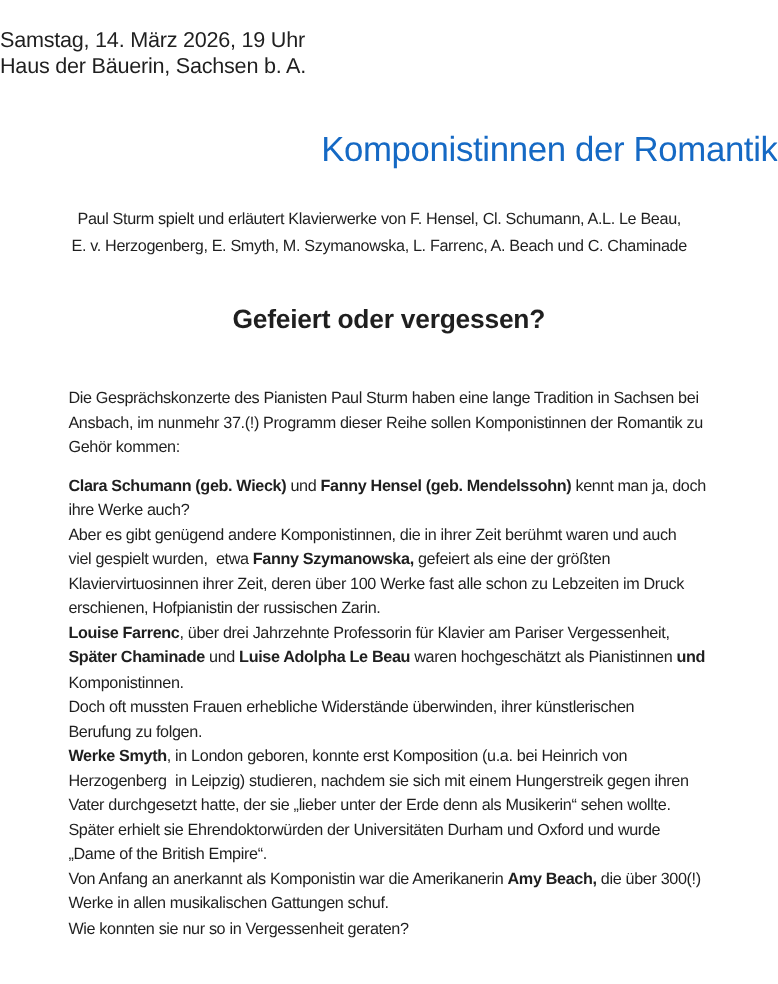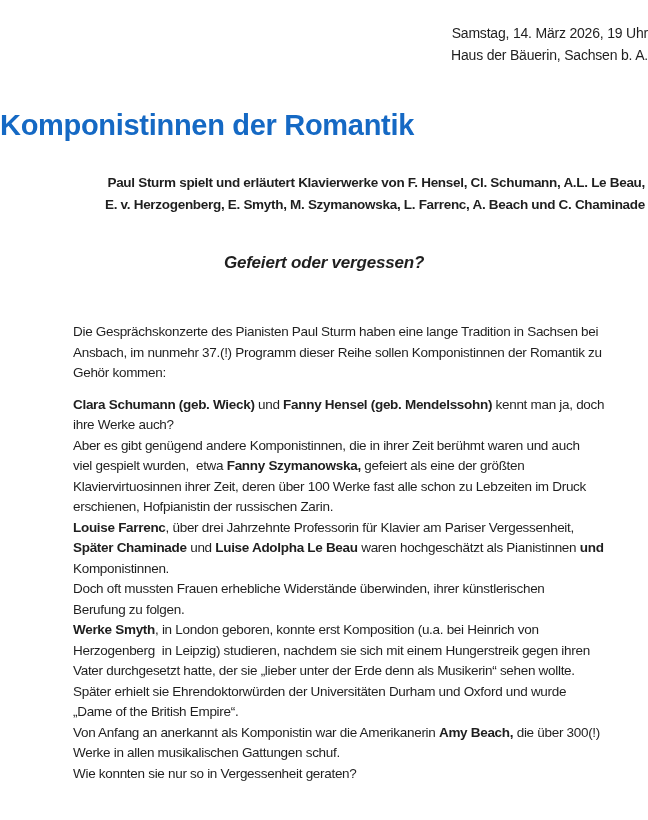--- a/index.html
+++ b/index.html
@@ -14,70 +14,68 @@
     background: #ffffff;
     overflow: hidden;
     font-family: "Liberation Sans", sans-serif;
     color: #1f1f1f;
   }
   .header-block {
     position: absolute;
     top: 22px;
     left: 0;
     right: 0;
-    text-align: right;
-    font-size: 14px;
+    text-align: left;
+    font-size: 18px;
     line-height: 22px;
     letter-spacing: -0.2px;
     white-space: pre-line;
   }
   .doc-title {
     position: absolute;
     top: 109px;
     left: 0;
     right: 0;
-    text-align: left;
+    text-align: right;
     font-size: 29px;
-    font-weight: bold;
+    font-weight: normal;
     letter-spacing: -0.3px;
   }
   .subtitle {
     position: absolute;
     top: 172px;
     left: 0;
-    right: 3px;
-    text-align: right;
+    right: 16px;
+    text-align: center;
     font-size: 13.5px;
     line-height: 22px;
     letter-spacing: -0.3px;
     white-space: pre-line;
-    font-weight: bold;
   }
   .section-heading {
     position: absolute;
     top: 253px;
     left: 0;
     right: 0;
     text-align: center;
-    font-size: 17px;
+    font-size: 22px;
     font-weight: bold;
     letter-spacing: -0.2px;
-    font-style: italic;
   }
   .body-text {
     position: absolute;
     top: 322px;
     left: 57px;
     width: 591px;
     font-size: 13.5px;
     line-height: 20.5px;
     letter-spacing: -0.3px;
   }
   .body-text p.para {
-    margin: 0 0 11px 16px;
+    margin: 0 0 11px 0;
     white-space: pre-wrap;
   }
   .body-text .bold {
     font-weight: bold;
   }
 </style>
 </head>
 <body>
 
 <div class="page">

